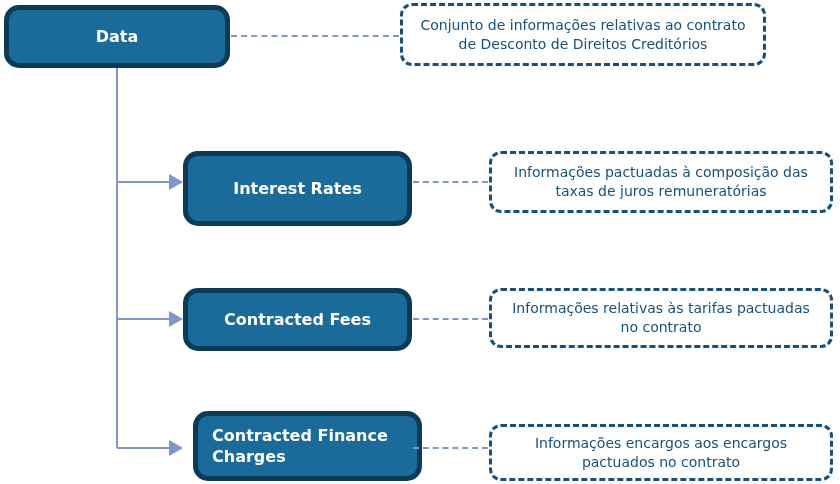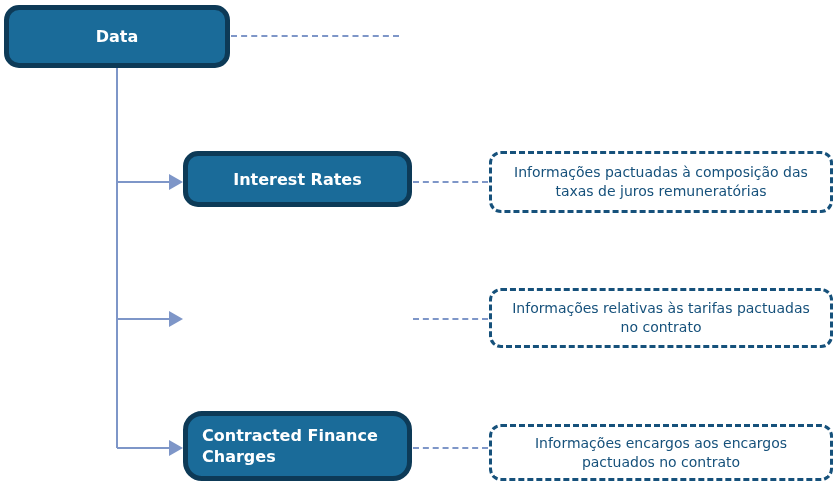--- a/index.html
+++ b/index.html
@@ -53,25 +53,25 @@
   .dash{position:absolute;height:0;border-top:2px dashed var(--connector);}
   .arrow{
     position:absolute;width:0;height:0;
     border-top:8px solid transparent;
     border-bottom:8px solid transparent;
     border-left:14px solid var(--connector);
   }
   
   #node-data{left:4px;top:5px;width:226px;height:63px;}
   #note-data{left:400px;top:3px;width:366px;height:63px;}
-  #node-interest{left:183px;top:151px;width:229px;height:56px;}
+  #node-interest{left:183px;top:151px;width:229px;height:75px;}
   #note-interest{left:489px;top:151px;width:344px;height:62px;}
   #node-fees{left:183px;top:288px;width:229px;height:63px;}
   #note-fees{left:489px;top:288px;width:344px;height:60px;text-align:center;}
-  #node-finance{left:183px;top:411px;width:229px;height:70px;border-radius:19px;}
+  #node-finance{left:193px;top:411px;width:229px;height:70px;}
   #note-finance{left:489px;top:424px;width:344px;height:57px;}
   #tree-vline{left:116px;top:68px;height:380px;}
   #branch-interest{left:117px;top:181px;width:52px;}
   #arrow-interest{left:169px;top:174px;}
   #branch-fees{left:117px;top:318px;width:52px;}
   #arrow-fees{left:169px;top:311px;}
   #branch-finance{left:117px;top:447px;width:52px;}
   #arrow-finance{left:169px;top:440px;}
   #dash-data{left:231px;top:35px;width:168px;}
   #dash-interest{left:413px;top:181px;width:75px;}
@@ -79,28 +79,34 @@
   #dash-finance{left:413px;top:447px;width:75px;}
 </style>
 </head>
 <body>
 
 <div class="canvas">
 
   <div class="node" id="node-data">
     <span>Data</span>
   </div>
+  <div class="note" id="note-data">
+    <span>Conjunto de informações relativas ao contrato de Desconto de Direitos Creditórios</span>
+  </div>
 
   <div class="node" id="node-interest">
     <span>Interest Rates</span>
   </div>
   <div class="note" id="note-interest">
     <span>Informações pactuadas à composição das taxas de juros remuneratórias</span>
   </div>
 
+  <div class="node" id="node-fees">
+    <span>Contracted Fees</span>
+  </div>
   <div class="note" id="note-fees">
     <span>Informações relativas às tarifas pactuadas no contrato</span>
   </div>
 
   <div class="node" id="node-finance">
     <span>Contracted Finance Charges</span>
   </div>
   <div class="note" id="note-finance">
     <span>Informações encargos aos encargos pactuados no contrato</span>
   </div>

